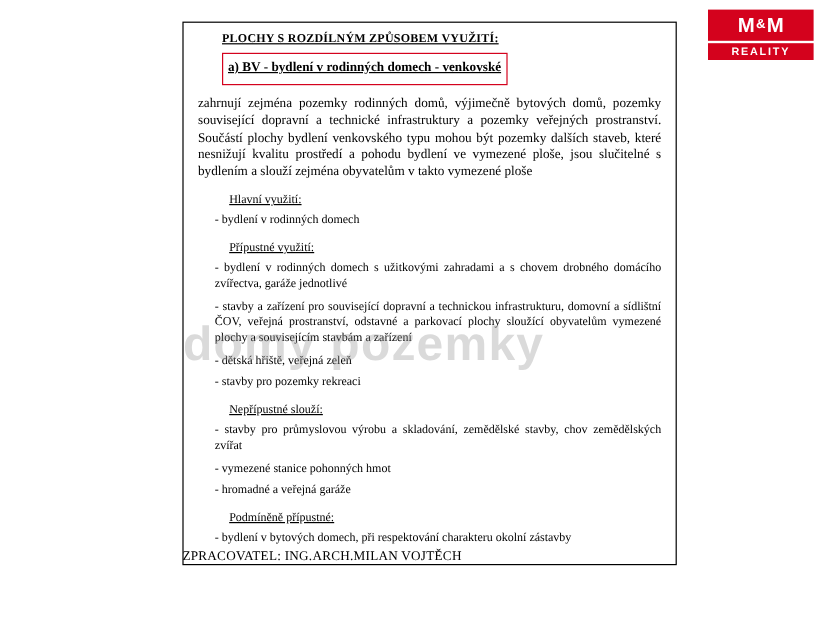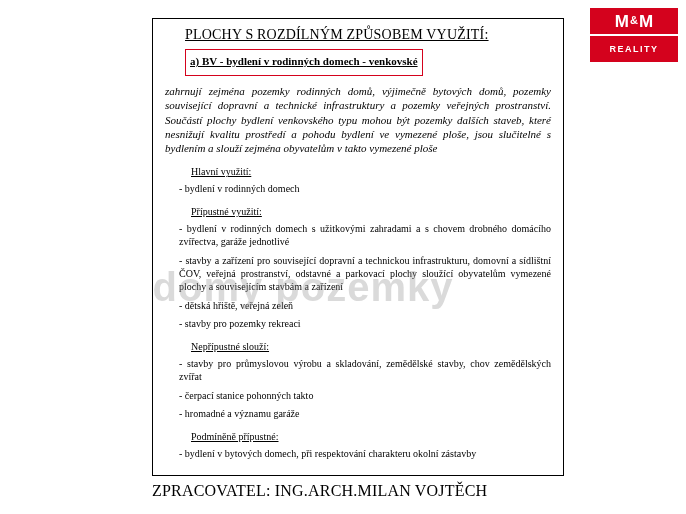--- a/index.html
+++ b/index.html
@@ -46,21 +46,21 @@
     line-height: 1;
   }
   .logo-top .amp {
     font-size: 11px;
     margin: 0 1px;
     position: relative;
     top: -1px;
   }
   .logo-bottom {
     width: 88px;
-    height: 26px;
+    height: 14px;
     background: #d4021d;
     margin-top: 2px;
     display: flex;
     align-items: center;
     justify-content: center;
     color: #ffffff;
     font-family: "Liberation Sans", sans-serif;
     font-weight: bold;
     font-size: 9px;
     letter-spacing: 1.5px;
@@ -73,22 +73,22 @@
     left: 152px;
     top: 18px;
     width: 412px;
     border: 1px solid #000000;
     box-sizing: border-box;
     padding: 6px 10px 10px 10px;
     background: transparent;
   }
 
   .doc-title {
-    font-weight: normal;
-    font-size: 14px;
+    font-weight: bold;
+    font-size: 10px;
     text-decoration: underline;
     margin: 2px 0 0 22px;
     letter-spacing: 0.2px;
   }
 
   .subtitle-wrap {
     margin: 6px 0 8px 22px;
     display: inline-block;
   }
   .subtitle-box {
@@ -100,21 +100,20 @@
     font-weight: bold;
     font-size: 11px;
     text-decoration: underline;
   }
 
   .para {
     font-size: 11px;
     line-height: 1.30;
     text-align: justify;
     margin: 0 2px 0 2px;
-    font-style: italic;
   }
 
   .section-head {
     font-size: 10px;
     text-decoration: underline;
     margin: 11px 0 5px 28px;
   }
 
   .bullet {
     font-size: 10px;
@@ -122,22 +121,22 @@
     text-align: justify;
     margin: 0 2px 6px 16px;
   }
   .bullet.tight {
     margin-bottom: 5px;
   }
 
   .footer {
     position: absolute;
     left: 152px;
-    top: 482px;
-    font-size: 16px;
+    top: 458px;
+    font-size: 11px;
     font-family: "Liberation Serif", serif;
     letter-spacing: 0.2px;
   }
 
   
   .watermark {
     position: absolute;
     left: 0;
     top: 265px;
     width: 606px;
@@ -184,22 +183,22 @@
     
     <div class="section-head">Přípustné využití:</div>
     <div class="bullet">- bydlení v rodinných domech s užitkovými zahradami a s chovem drobného domácího zvířectva, garáže jednotlivé</div>
     <div class="bullet">- stavby a zařízení pro související dopravní a technickou infrastrukturu, domovní a sídlištní ČOV, veřejná prostranství, odstavné a parkovací plochy sloužící obyvatelům vymezené plochy a souvisejícím stavbám a zařízení</div>
     <div class="bullet tight">- dětská hřiště, veřejná zeleň</div>
     <div class="bullet tight">- stavby pro pozemky rekreaci</div>
 
     
     <div class="section-head">Nepřípustné slouží:</div>
     <div class="bullet">- stavby pro průmyslovou výrobu a skladování, zemědělské stavby, chov zemědělských zvířat</div>
-    <div class="bullet tight">- čerpací stanice pohonných takto</div>
-    <div class="bullet tight">- hromadné a významu garáže</div>
+    <div class="bullet tight">- vymezené stanice pohonných hmot</div>
+    <div class="bullet tight">- hromadné a veřejná garáže</div>
 
     
     <div class="section-head">Podmíněně přípustné:</div>
     <div class="bullet tight">- bydlení v bytových domech, při respektování charakteru okolní zástavby</div>
 
   </div>
 
   <div class="footer">ZPRACOVATEL: ING.ARCH.MILAN VOJTĚCH</div>
 
   <div class="watermark">domy pozemky</div>

